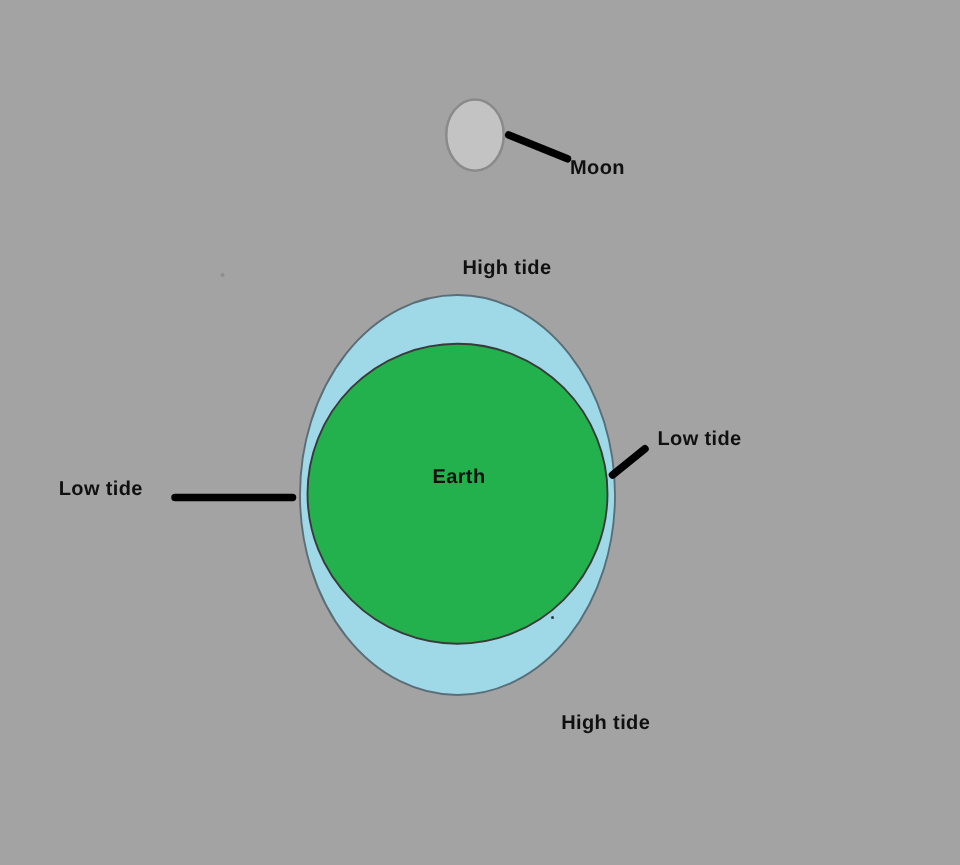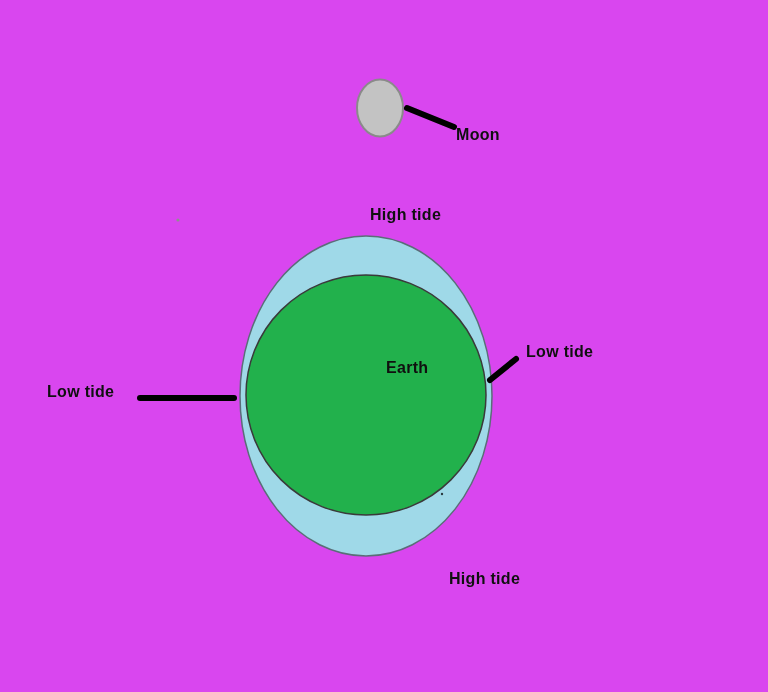--- a/index.html
+++ b/index.html
@@ -4,21 +4,21 @@
 <style>
   html, body {
     margin: 0;
     padding: 0;
     background: #ffffff;
   }
   .canvas {
     position: relative;
     width: 768px;
     height: 692px;
-    background: #d946ef;
+    background: #a3a3a3;
     overflow: hidden;
     font-family: "Liberation Sans", sans-serif;
   }
   .shapes-svg {
     position: absolute;
     left: 0;
     top: 0;
     width: 768px;
     height: 692px;
   }
@@ -43,21 +43,21 @@
     position: absolute;
     font-weight: bold;
     font-size: 16px;
     line-height: 1;
     letter-spacing: 0.3px;
     color: #101010;
     white-space: nowrap;
   }
   .lbl-moon        { left: 456px; top: 127px; }
   .lbl-high-top    { left: 370px; top: 207px; }
-  .lbl-earth       { left: 346px; top: 360px; margin-left: 40px; }
+  .lbl-earth       { left: 346px; top: 374px; }
   .lbl-low-left    { left: 47px;  top: 384px; }
   .lbl-low-right   { left: 526px; top: 344px; }
   .lbl-high-bottom { left: 449px; top: 571px; }
 </style>
 </head>
 <body>
 
 <div class="canvas">
 
   <svg class="shapes-svg" viewBox="0 0 768 692">

